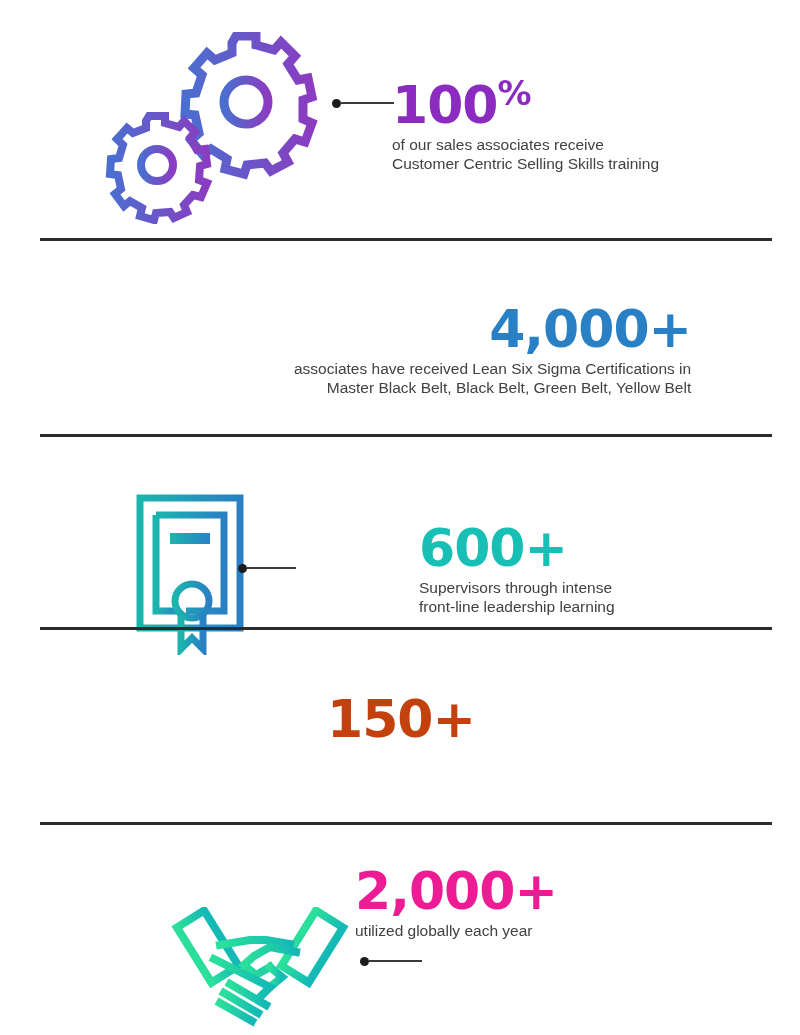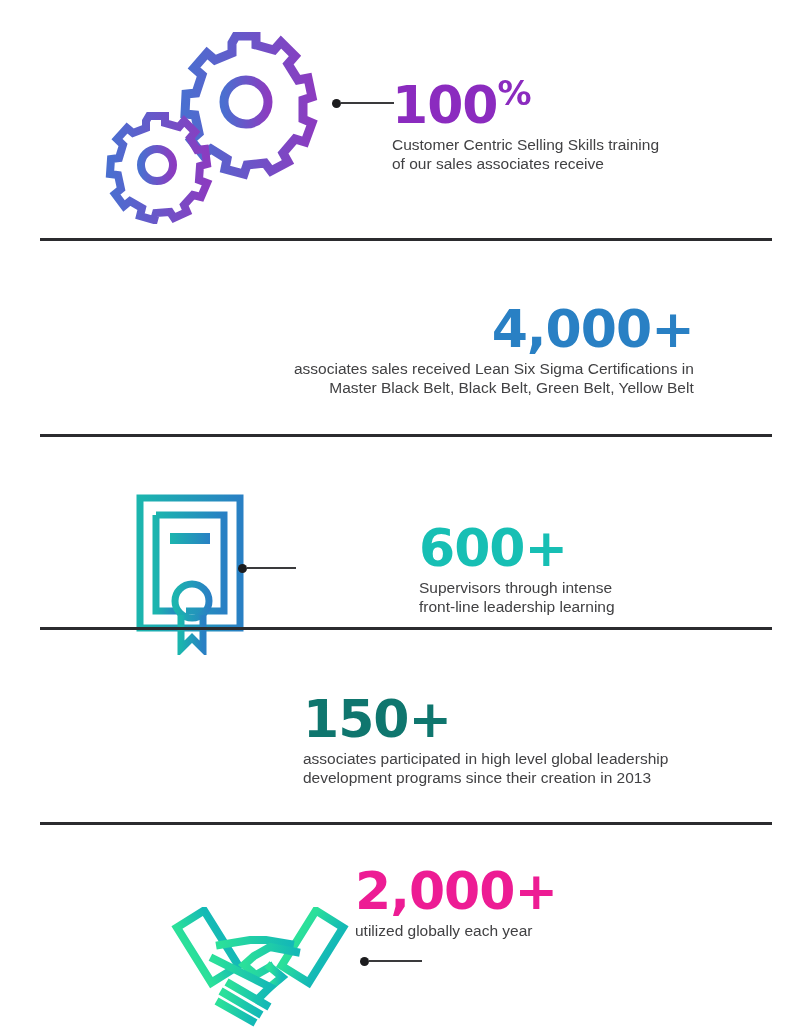--- a/index.html
+++ b/index.html
@@ -149,22 +149,22 @@
     <div class="connector" id="conn-1">
       <span class="dot" style="background: rgb(28, 28, 30);"></span>
       <span class="line"></span>
     </div>
 
     <div class="text-block" id="text-1">
       <div class="big-number" style="color: rgb(139, 43, 191);">
         <span>100</span><span class="pct">%</span>
       </div>
       <p class="caption">
+        <span>of our sales associates receive</span>
         <span>Customer Centric Selling Skills training</span>
-        <span>of our sales associates receive</span>
       </p>
     </div>
   </div>
 
   <div class="divider" id="div-1" style="background: rgb(43, 43, 46);"></div>
 
   <div class="stat-row" id="row-cert">
 
     <div class="icon-wrap" id="icon-cert">
       <svg viewBox="0 0 112 162" width="112" height="162" aria-hidden="true">
@@ -189,21 +189,21 @@
       <span class="dot" style="background: rgb(28, 28, 30);"></span>
       <span class="line"></span>
     </div>
   </div>
 
   <div class="text-block" id="text-2">
     <div class="big-number" style="color: rgb(41, 128, 196);">
       <span>4,000</span><span>+</span>
     </div>
     <p class="caption">
-      <span>associates sales received Lean Six Sigma Certifications in</span>
+      <span>associates have received Lean Six Sigma Certifications in</span>
       <span>Master Black Belt,  Black Belt, Green Belt, Yellow Belt</span>
     </p>
   </div>
 
   <div class="divider" id="div-2" style="background: rgb(43, 43, 46);"></div>
 
   <div class="stat-row" id="row-shake">
 
     <div class="icon-wrap" id="icon-shake">
       <svg viewBox="0 0 204 124" width="204" height="124" aria-hidden="true">
@@ -245,27 +245,23 @@
     </div>
     <p class="caption">
       <span>Supervisors through intense</span>
       <span>front-line leadership learning</span>
     </p>
   </div>
 
   <div class="divider" id="div-3" style="background: rgb(43, 43, 46);"></div>
 
   <div class="text-block" id="text-4">
-    <div class="big-number" style="color: #0f766e;">
+    <div class="big-number" style="color: #c2410c; margin-left: 24px;">
       <span>150</span><span>+</span>
     </div>
-    <p class="caption">
-      <span>associates participated in high level global leadership</span>
-      <span>development programs since their creation in 2013</span>
-    </p>
   </div>
 
   <div class="divider" id="div-4" style="background: rgb(43, 43, 46);"></div>
 
   <div class="text-block" id="text-5">
     <div class="big-number" style="color: rgb(237, 28, 148);">
       <span>2,000</span><span>+</span>
     </div>
     <p class="caption">
       <span>utilized globally each year</span>

